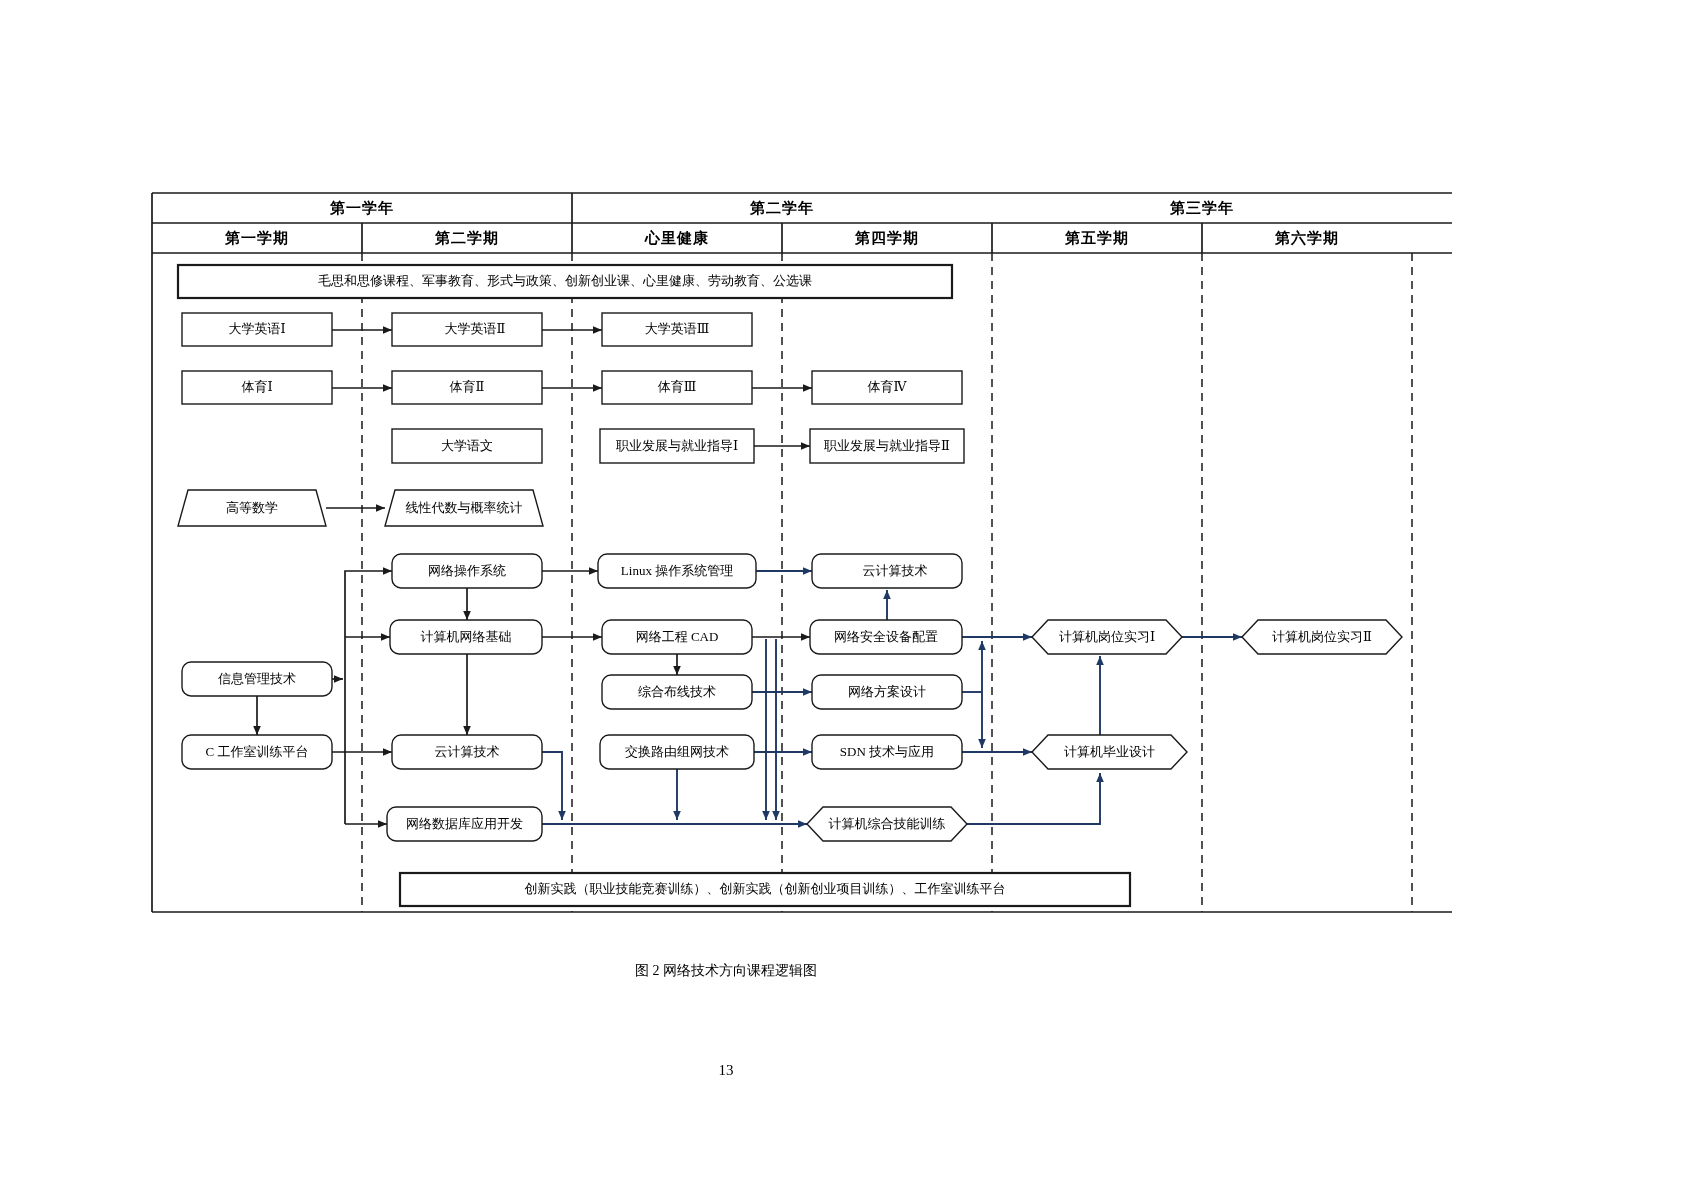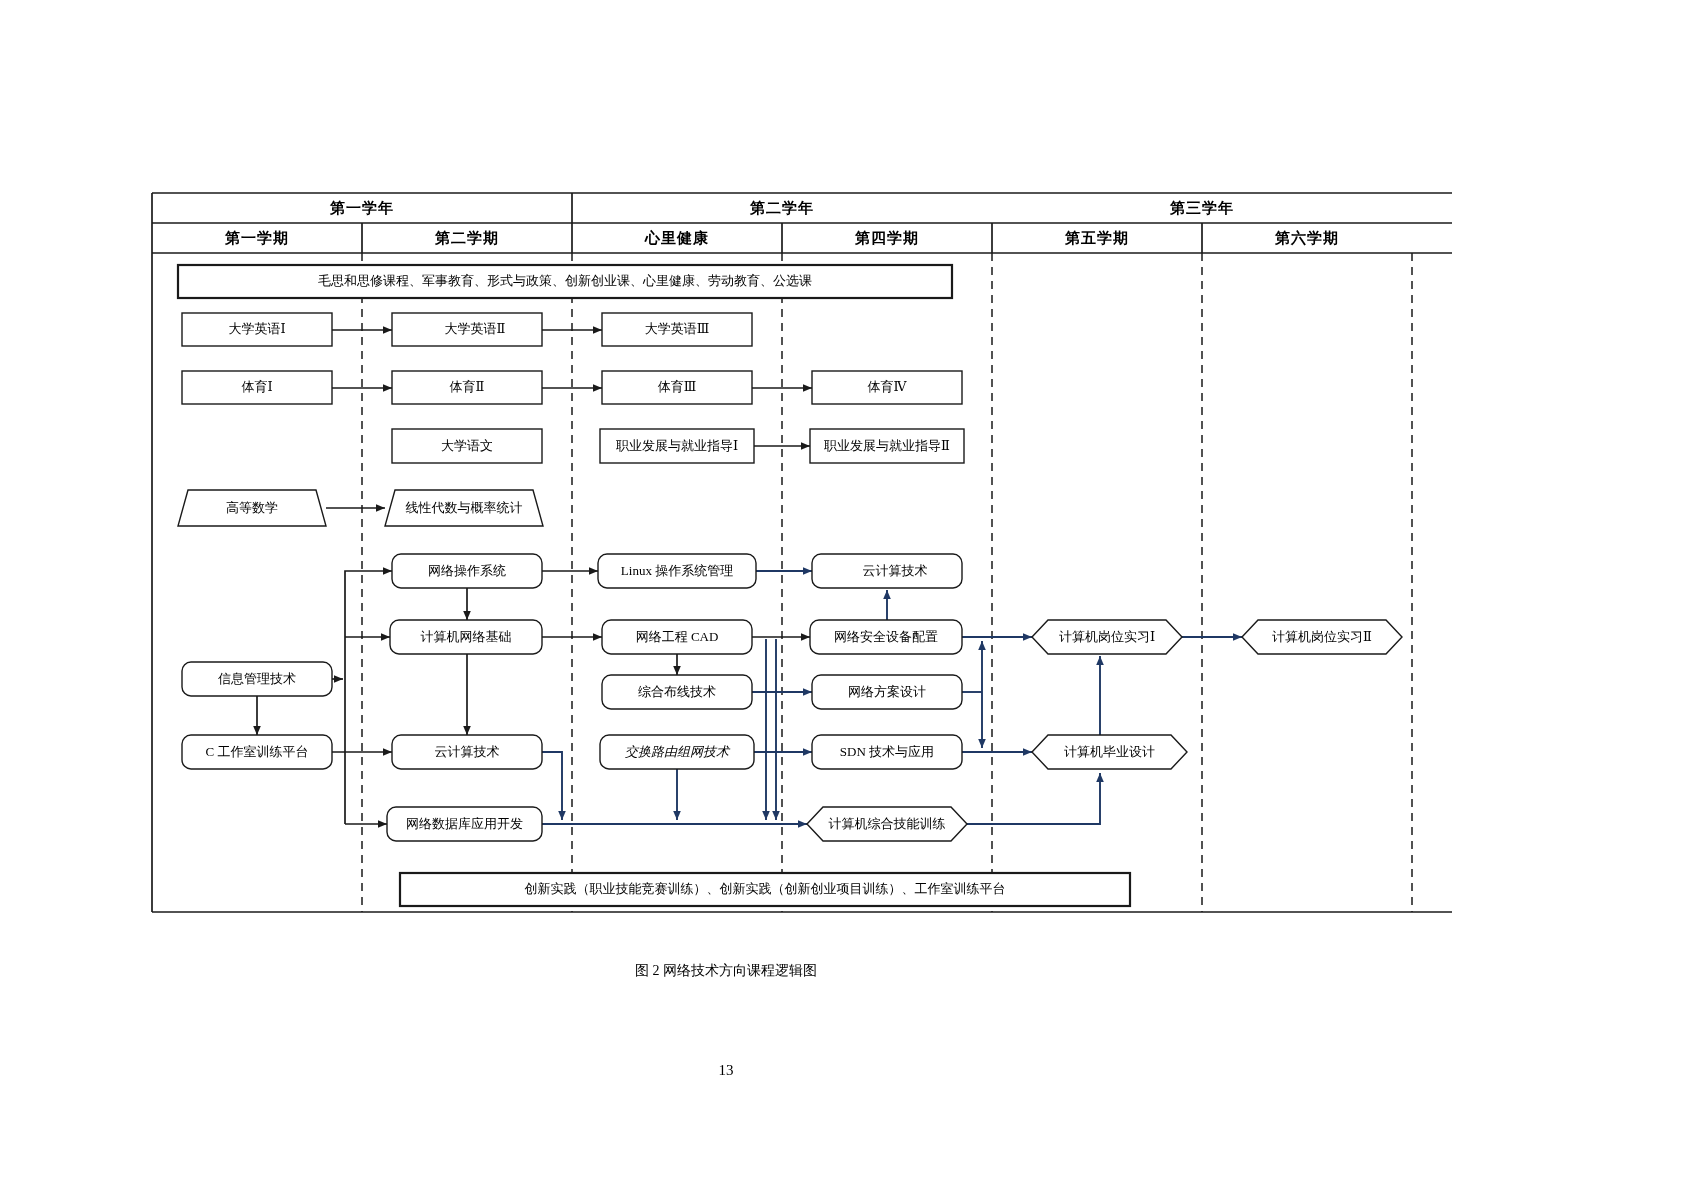--- a/index.html
+++ b/index.html
@@ -170,19 +170,19 @@
     <div class="node-label" style="left: 390px; top: 620px; width: 152px; height: 34px;">计算机网络基础</div>
     <div class="node-label" style="left: 602px; top: 620px; width: 150px; height: 34px;">网络工程 CAD</div>
     <div class="node-label" style="left: 810px; top: 620px; width: 152px; height: 34px;">网络安全设备配置</div>
     <div class="node-label" style="left: 1032px; top: 620px; width: 150px; height: 34px;">计算机岗位实习Ⅰ</div>
     <div class="node-label" style="left: 1242px; top: 620px; width: 160px; height: 34px;">计算机岗位实习Ⅱ</div>
     <div class="node-label" style="left: 182px; top: 662px; width: 150px; height: 34px;">信息管理技术</div>
     <div class="node-label" style="left: 602px; top: 675px; width: 150px; height: 34px;">综合布线技术</div>
     <div class="node-label" style="left: 812px; top: 675px; width: 150px; height: 34px;">网络方案设计</div>
     <div class="node-label" style="left: 182px; top: 735px; width: 150px; height: 34px;">C 工作室训练平台</div>
     <div class="node-label" style="left: 392px; top: 735px; width: 150px; height: 34px;">云计算技术</div>
-    <div class="node-label" style="left: 600px; top: 735px; width: 154px; height: 34px; font-style: italic;">交换路由组网技术</div>
+    <div class="node-label" style="left: 600px; top: 735px; width: 154px; height: 34px;">交换路由组网技术</div>
     <div class="node-label" style="left: 812px; top: 735px; width: 150px; height: 34px;">SDN 技术与应用</div>
     <div class="node-label" style="left: 1032px; top: 735px; width: 155px; height: 34px;">计算机毕业设计</div>
     <div class="node-label" style="left: 387px; top: 807px; width: 155px; height: 34px;">网络数据库应用开发</div>
     <div class="node-label" style="left: 807px; top: 807px; width: 160px; height: 34px;">计算机综合技能训练</div>
     <div class="node-label" style="left: 400px; top: 873px; width: 730px; height: 33px;">创新实践（职业技能竞赛训练）、创新实践（创新创业项目训练）、工作室训练平台</div>
   </div>
 
 </body></html>

